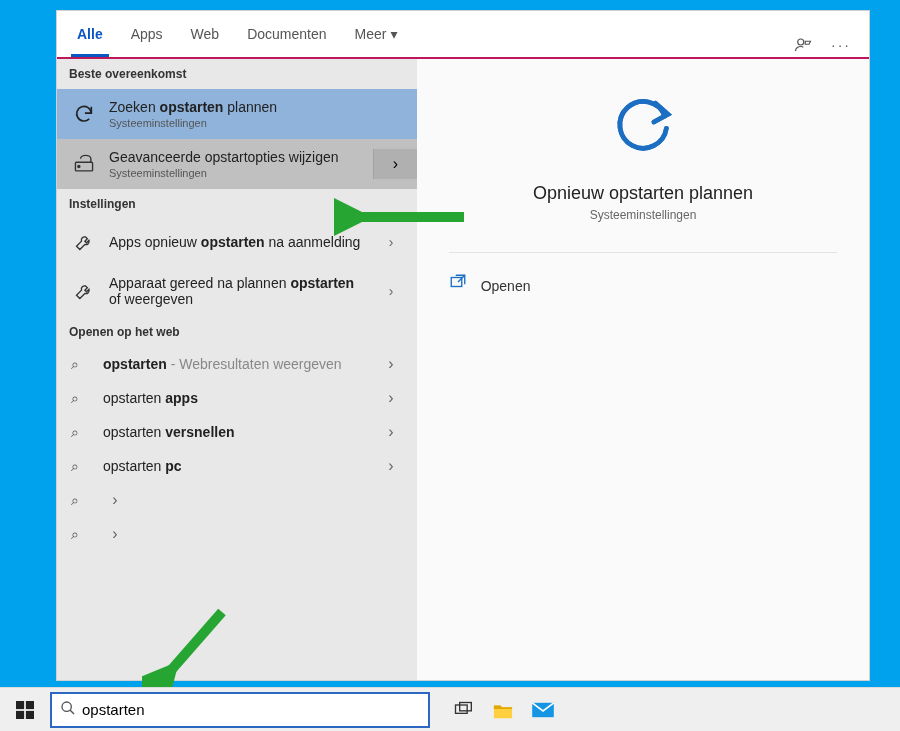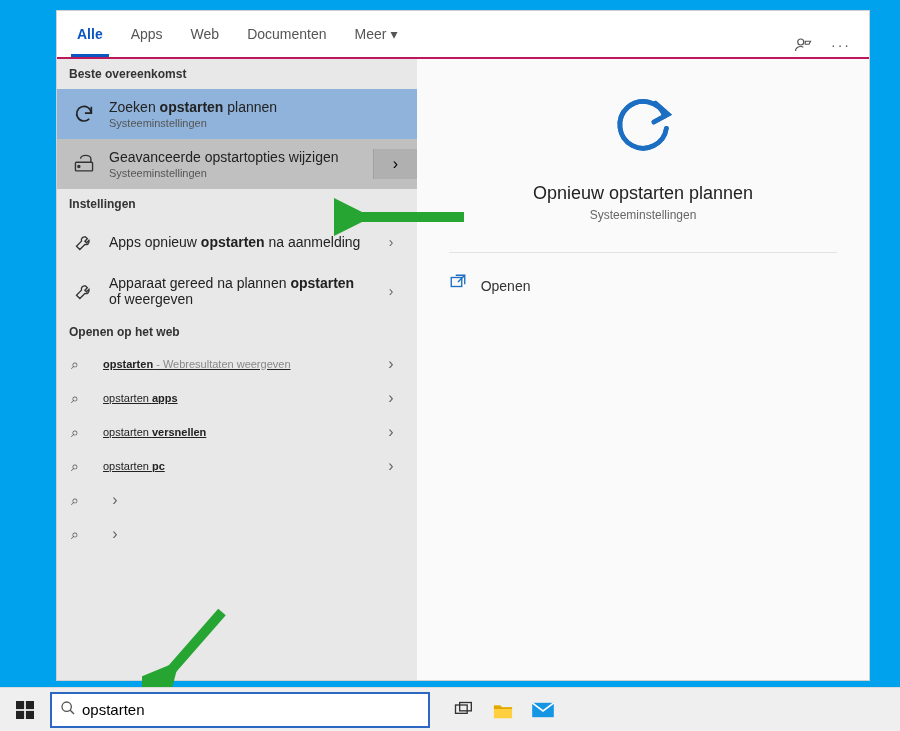--- a/index.html
+++ b/index.html
@@ -46,21 +46,21 @@
   .result-row .title { font-size: 14px; color: #222; }
   .result-row .subtitle { font-size: 11px; color: #555; margin-top: 2px; }
   .result-row .chevron { width: 24px; text-align: center; color:#666; font-size: 14px; }
   .result-row.best-selected { background: #8fb3db; }
   .result-row.highlighted { background: #c0c0c0; }
   .result-row.chev-split { padding-right:0; }
   .result-row.chev-split .chevcell { width:44px; height:100%; display:flex;align-items:center;justify-content:center; border-left:1px solid rgba(0,0,0,0.08); }
   .result-row.chev-split .chevcell.hl { background:#b0b0b0; }
   .web-row { padding: 8px 14px; display:flex; align-items:center; gap:12px; cursor:pointer; }
   .web-row .icon-slot { width:20px; color:#555; }
-  .web-row .title { flex:1; font-size: 11px; color:#222;text-decoration:underline; }
+  .web-row .title { flex:1; font-size: 14px; color:#222; }
   .web-row .chev { width:24px; text-align:center; color:#666; }
   .right {
     flex: 1; background: #fafafa; display:flex; flex-direction:column; align-items:center;
     padding-top: 14px;
   }
   .hero-icon { margin-top: 10px; }
   .hero-title { margin-top: 18px; font-size: 18px; color:#222; font-weight: 400; }
   .hero-sub { font-size: 12px; color:#666; margin-top: 4px; }
   .right-divider { height:1px; background:#e3e3e3; width:86%; margin:30px 0 12px; }
   .right-action-row { width:86%; display:flex; align-items:flex-end; gap:10px; padding:8px 0; cursor:pointer; font-size:14px; color:#333; }

